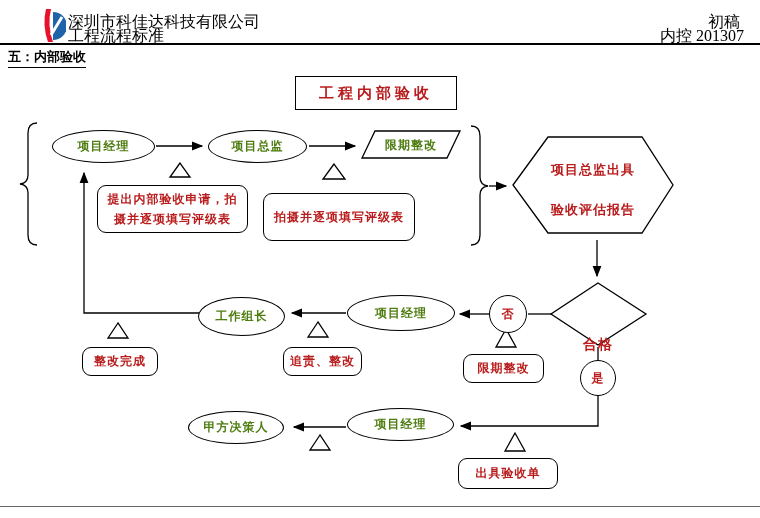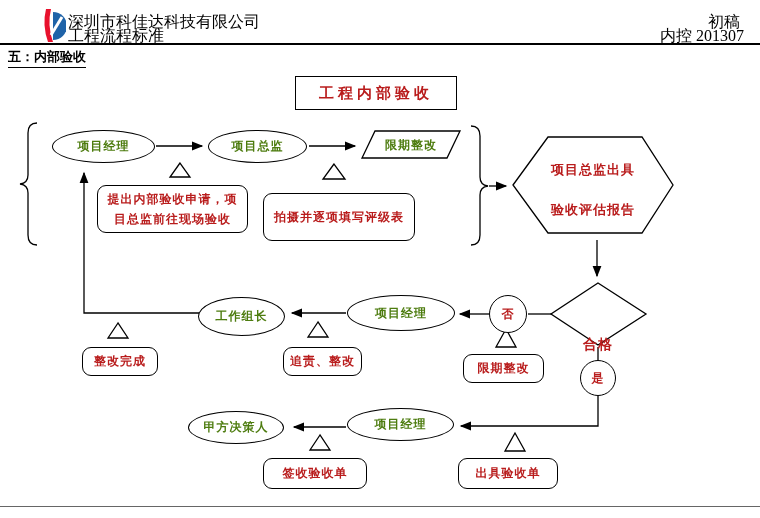--- a/index.html
+++ b/index.html
@@ -113,34 +113,31 @@
   </div>
 
   <div class="node ellipse blue" style="left:188px;top:411px;width:96px;height:33px;">
     <span>甲方决策人</span>
   </div>
   <div class="node ellipse blue" style="left:347px;top:408px;width:107px;height:33px;">
     <span>项目经理</span>
   </div>
 
   <div class="node rbox red notewrap" style="left:97px;top:185px;width:151px;height:48px;">
-    <span>提出内部验收申请，项目总监前往现场验收</span>
+    <span>提出内部验收申请，拍摄并逐项填写评级表</span>
   </div>
   <div class="node rbox red" style="left:263px;top:193px;width:152px;height:48px;">
     <span>拍摄并逐项填写评级表</span>
   </div>
   <div class="node rbox red" style="left:82px;top:347px;width:76px;height:29px;">
     <span>整改完成</span>
   </div>
   <div class="node rbox red" style="left:283px;top:347px;width:79px;height:29px;">
     <span>追责、整改</span>
   </div>
   <div class="node rbox red" style="left:463px;top:354px;width:81px;height:29px;">
     <span>限期整改</span>
   </div>
-  <div class="node rbox red" style="left:263px;top:458px;width:104px;height:31px;">
-    <span>签收验收单</span>
-  </div>
   <div class="node rbox red" style="left:458px;top:458px;width:100px;height:31px;">
     <span>出具验收单</span>
   </div>
 
 </div>
 
 </body></html>

